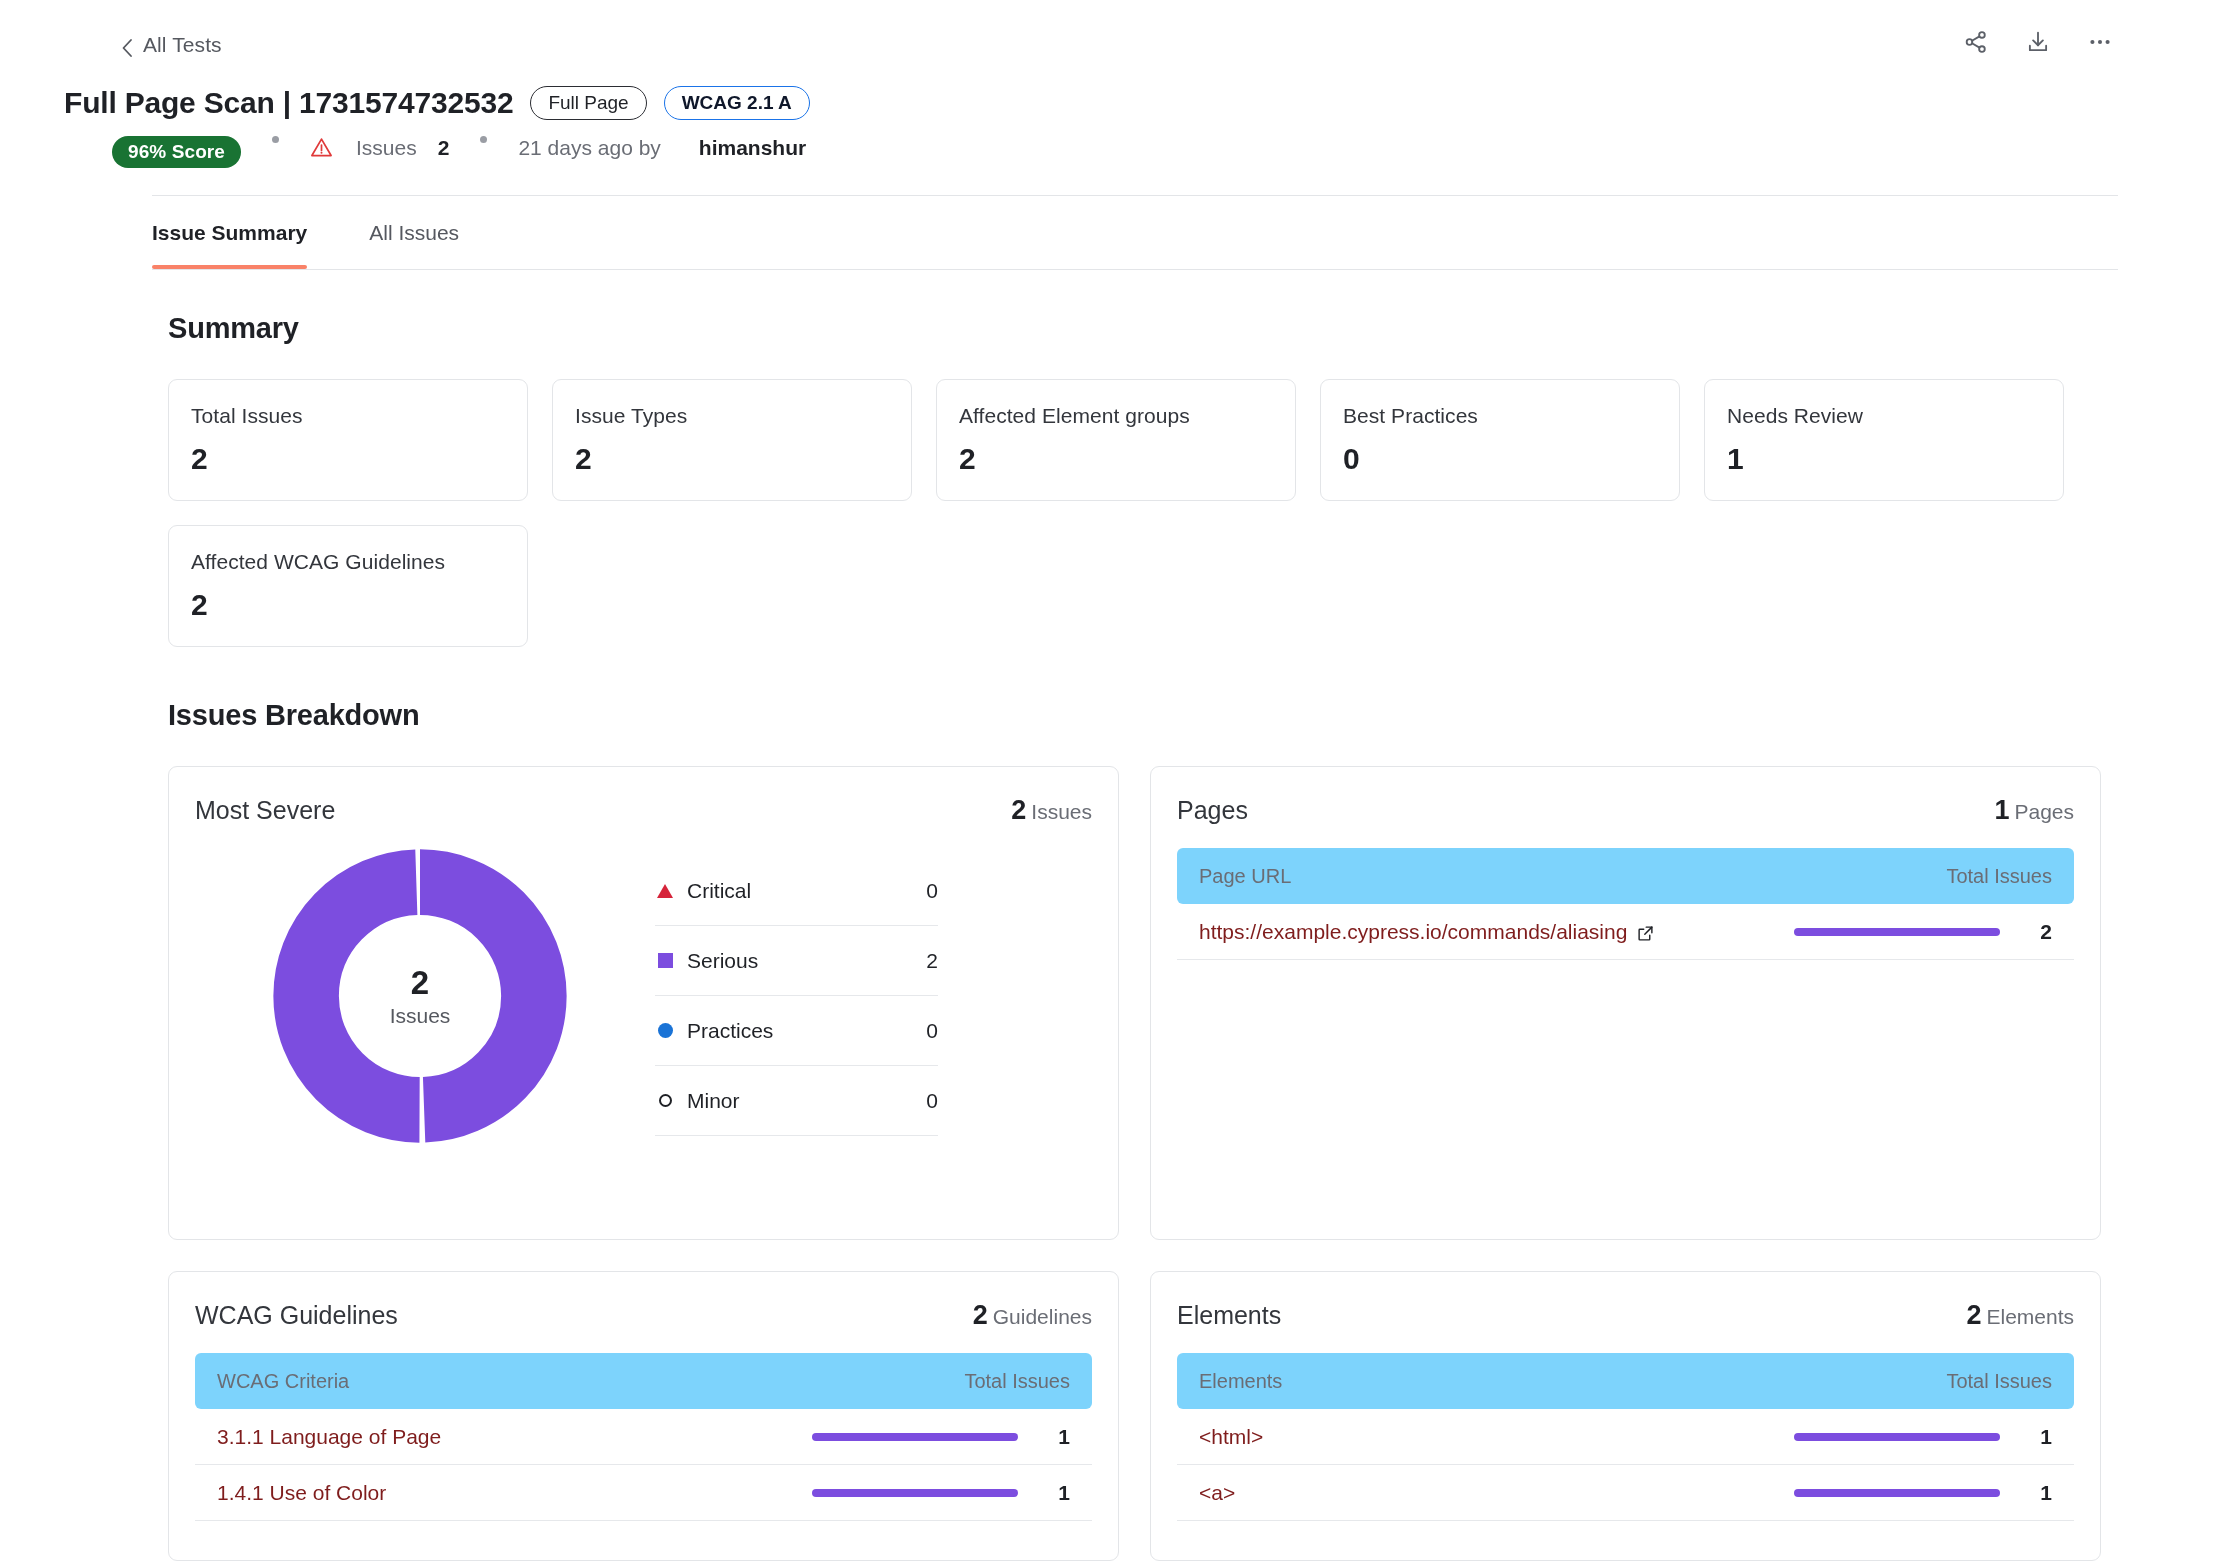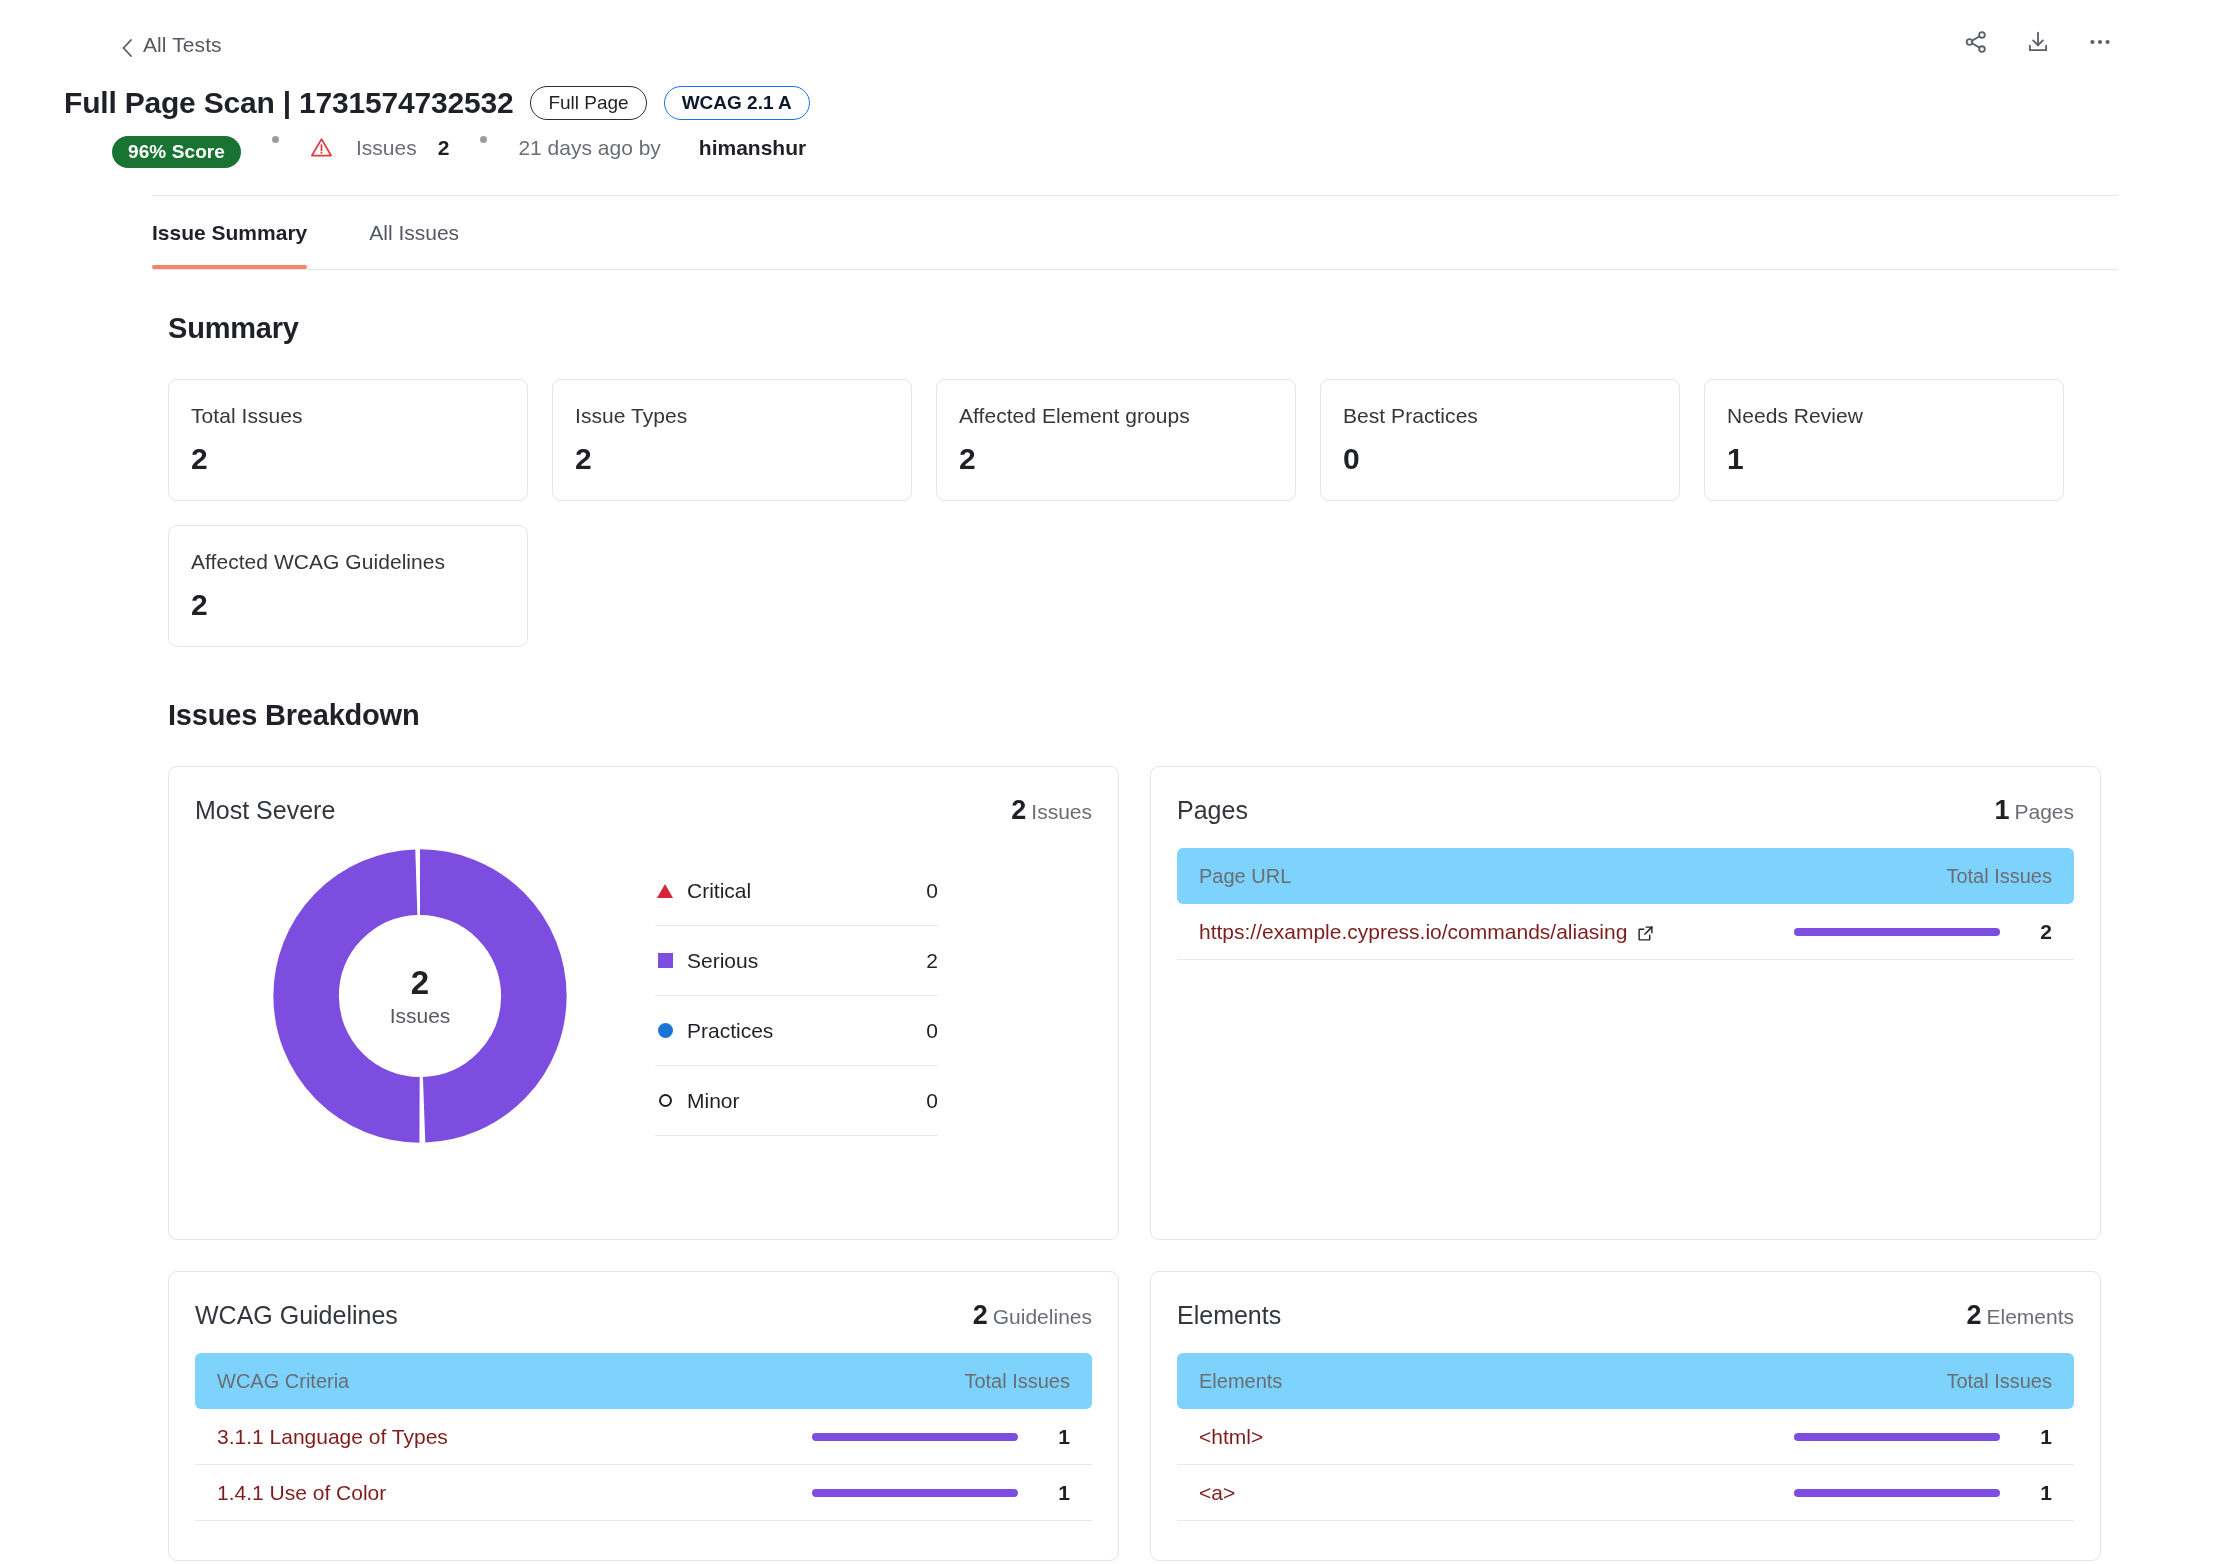--- a/index.html
+++ b/index.html
@@ -338,21 +338,21 @@
           <span class="bcard-count">
             <b>2</b><span>Guidelines</span>
           </span>
         </div>
         <div class="tbl">
           <div class="tbl-head">
             <span class="th-left">WCAG Criteria</span>
             <span class="th-right">Total Issues</span>
           </div>
           <div class="tbl-row">
-            <span class="cell-name">3.1.1 Language of Types</span>
+            <span class="cell-name">3.1.1 Language of Page</span>
             <span class="bar-cell">
                 <span class="bar"></span>
               </span>
             <span class="cell-count">1</span>
           </div>
           <div class="tbl-row">
             <span class="cell-name">1.4.1 Use of Color</span>
             <span class="bar-cell">
                 <span class="bar"></span>
               </span>

